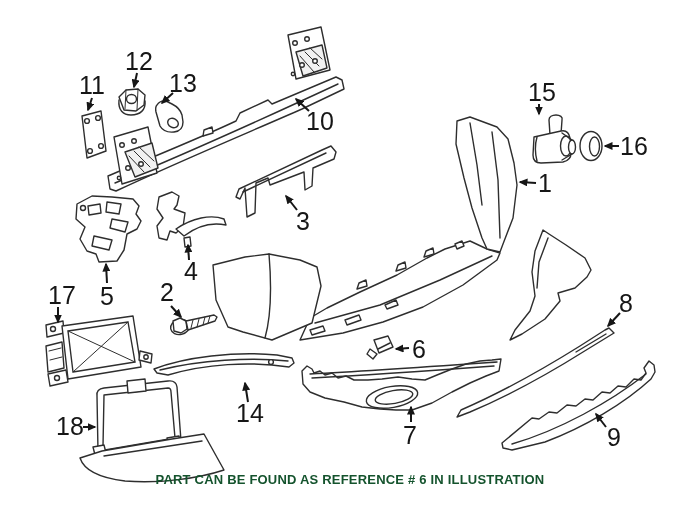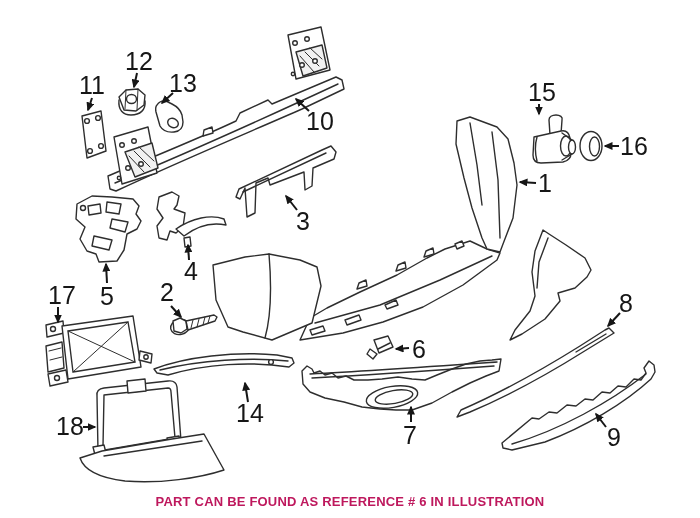--- a/index.html
+++ b/index.html
@@ -11,22 +11,22 @@
   }
   .art .noline{fill:none;}
   .art .hatch{stroke-width:1;}
   .art .shade{fill:#f1f1f1;}
   .callouts text{
     font-family:"Liberation Sans",sans-serif;font-size:25px;fill:#161616;
     text-anchor:middle;
   }
   .callouts line{stroke:#161616;stroke-width:2;}
   .note{
-    position:absolute;left:0;right:0;top:494px;text-align:center;
-    color:#be185d;font-weight:bold;font-size:13px;letter-spacing:.2px;
+    position:absolute;left:0;right:0;top:472px;text-align:center;
+    color:#14532d;font-weight:bold;font-size:13px;letter-spacing:.2px;
     font-family:"Liberation Sans",sans-serif;
   }
 </style>
 </head>
 <body>
 
 <div class="canvas">
 <svg width="700" height="518" viewBox="0 0 700 518">
   <defs>
     <marker id="ah" markerWidth="9" markerHeight="8" refX="7.5" refY="4" orient="auto" markerUnits="userSpaceOnUse">

